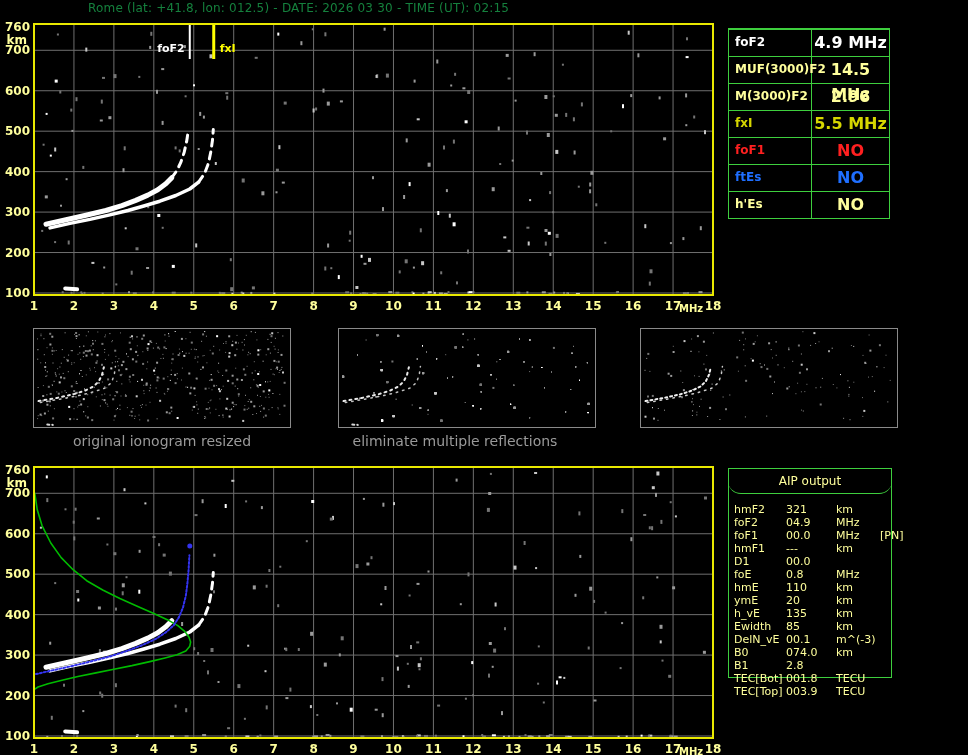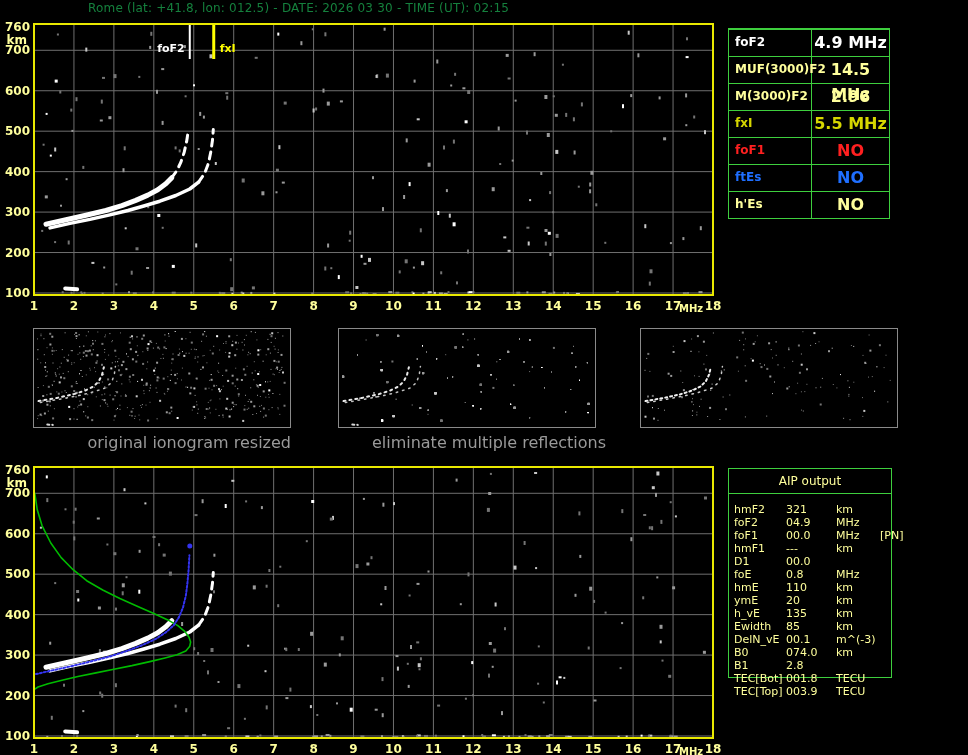--- a/index.html
+++ b/index.html
@@ -6,39 +6,39 @@
   .screen{position:relative;width:968px;height:755px;background:#000;overflow:hidden;
           font-family:"DejaVu Sans",sans-serif;}
   .page-title{position:absolute;left:88px;top:1px;font-size:12px;font-weight:normal;
               color:#15803d;letter-spacing:0.2px;white-space:pre;}
   svg{position:absolute;display:block;}
   #plot-top{left:0;top:0;}
   #plot-bottom{left:0;top:455px;}
   #panel-0{left:33px;top:328px;}
   #panel-1{left:338px;top:328px;}
   #panel-2{left:640px;top:328px;}
-  .caption{position:absolute;top:433px;width:258px;text-align:right;font-size:16px;
+  .caption{position:absolute;top:433px;width:258px;text-align:center;font-size:14px;
            color:#9a9a9a;}
-  #cap-0{left:33px;} #cap-1{left:348px;} #cap-2{left:640px;}
+  #cap-0{left:33px;} #cap-1{left:326px;} #cap-2{left:640px;}
 
   
   .as-table{position:absolute;left:728px;top:28px;width:162px;border:1px solid #3ecf3e;
             box-sizing:border-box;background:#000;}
   .as-header{height:26px;line-height:26px;text-align:center;font-size:12px;font-weight:bold;}
   .as-row{display:grid;grid-template-columns:83px 1fr;height:26px;border-top:1px solid #3ecf3e;}
   .as-label{padding-left:6px;line-height:25px;font-size:12px;font-weight:bold;
             border-right:1px solid #3ecf3e;}
   .as-value{text-align:center;line-height:25px;font-size:16px;font-weight:bold;}
 
   
   .aip-box{position:absolute;left:728px;top:468px;width:164px;height:210px;
            border:1px solid #3ecf3e;box-sizing:border-box;}
   .aip-header{position:absolute;left:728px;top:468px;width:164px;height:26px;line-height:26px;
               text-align:center;font-size:12px;color:#ffff9c;border-bottom:1px solid #3ecf3e;
-              box-sizing:border-box;}
+              box-sizing:border-box;border-radius:13px;}
   .aip-rows{position:absolute;left:734px;top:503px;width:160px;font-size:11px;color:#ffff9c;}
   .aip-row{display:grid;grid-template-columns:52px 40px 46px 1fr;height:13px;line-height:13px;
            white-space:pre;}
   .aip-val{text-align:left;}
   .aip-unit{padding-left:10px;}
   .aip-note{padding-left:8px;}
 </style>
 </head>
 <body>
 

